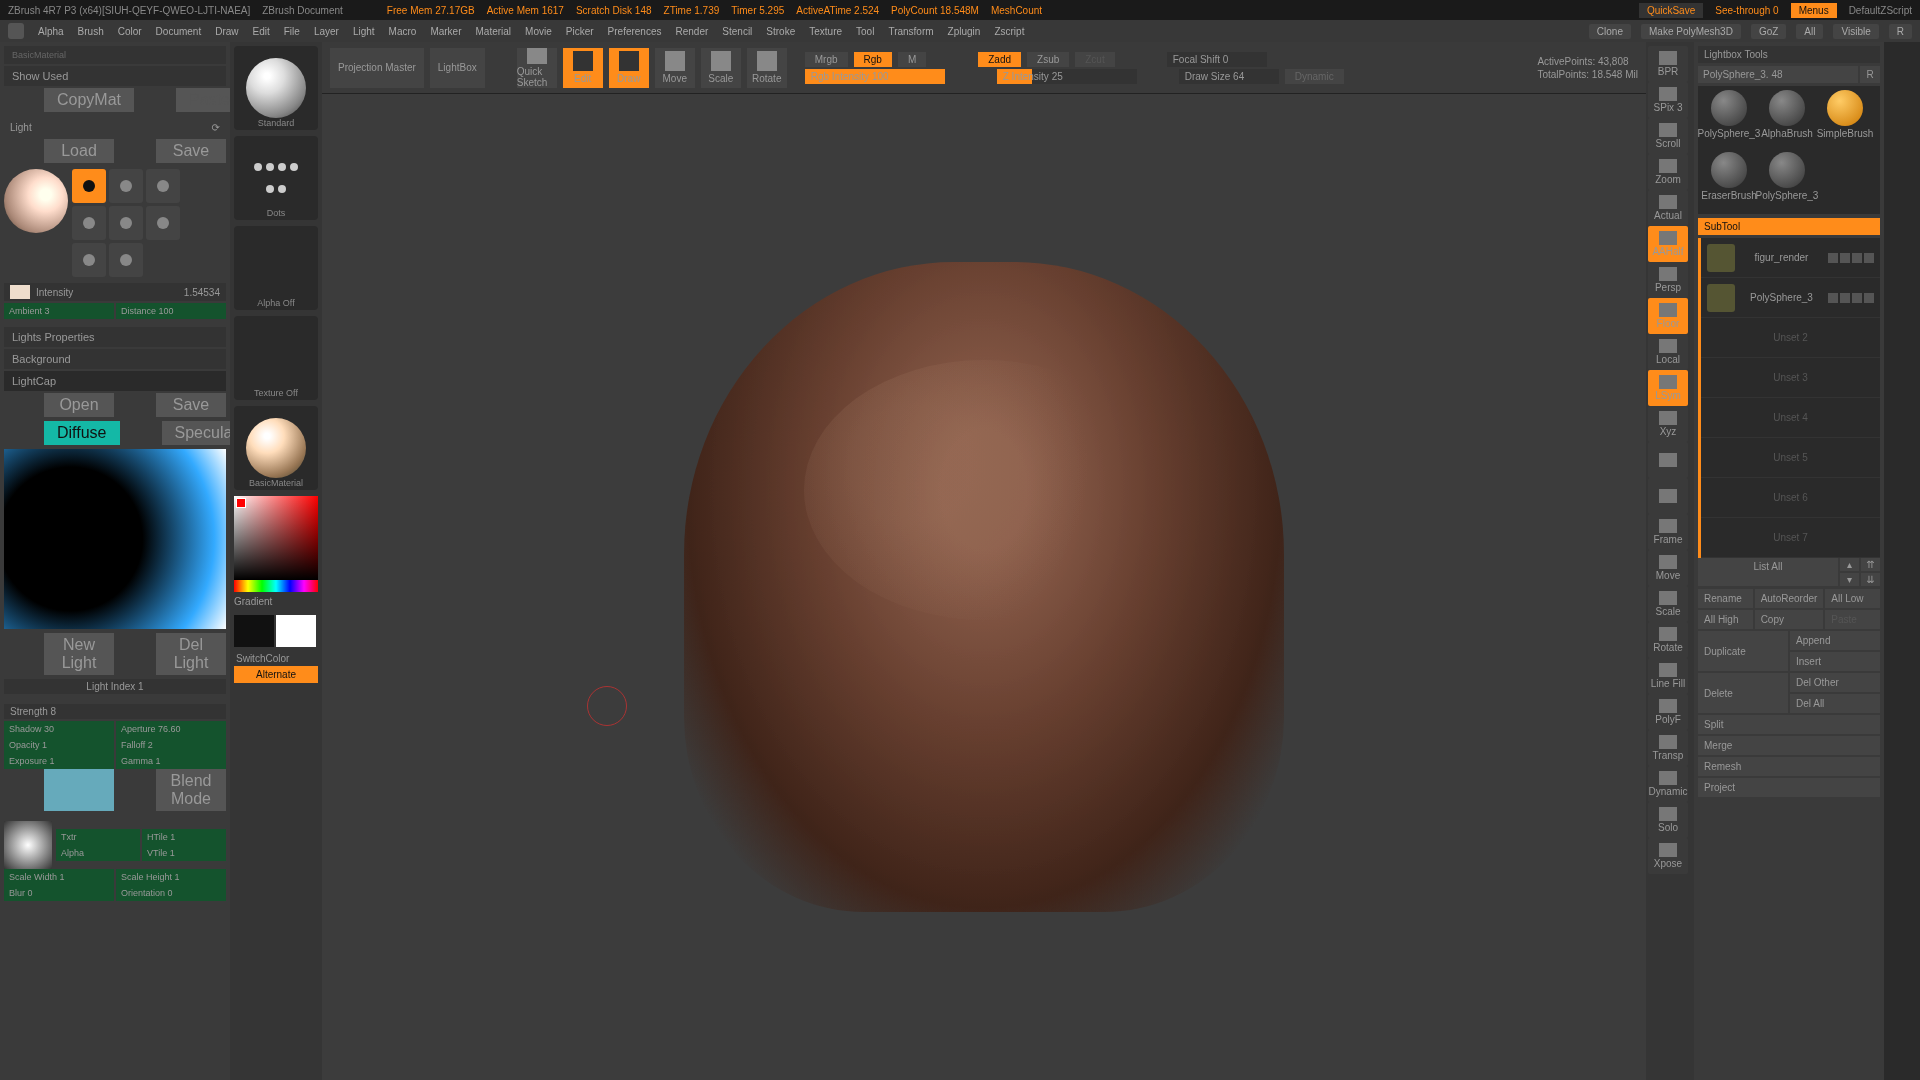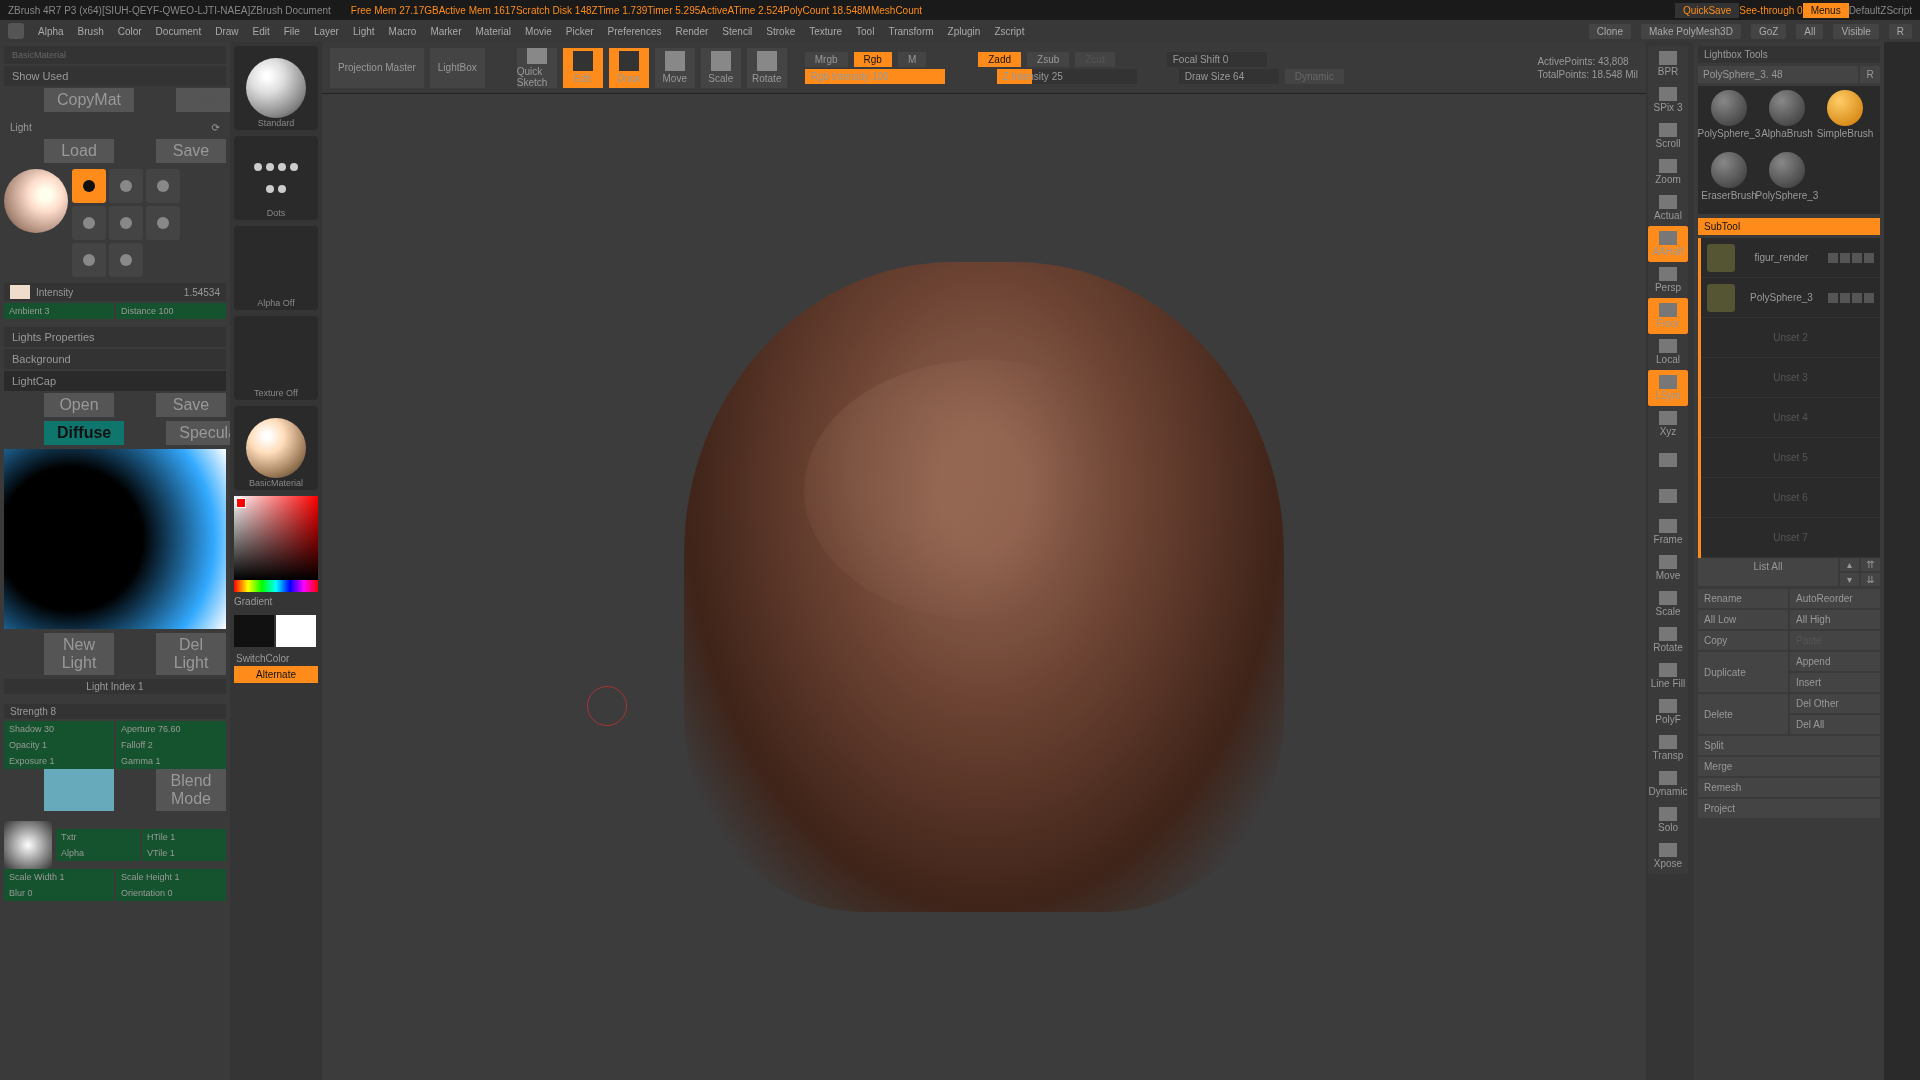--- a/index.html
+++ b/index.html
@@ -1,31 +1,31 @@
 <!DOCTYPE html>
 <html><head>
 <meta charset="utf-8">
 <style>
 * { margin:0; padding:0; box-sizing:border-box; font-family:Arial,sans-serif; font-size:10px; color:#999; user-select:none; }
 body { background:#2a2a2a; width:1920px; height:1080px; overflow:hidden; }
-.titlebar { height:20px; background:#1a1a1a; display:flex; align-items:center; padding:0 8px; }
+.titlebar { height:20px; background:#1a1a1a; display:flex; align-items:center; padding:0 8px; gap:12px; }
 .titlebar span { font-size:10px; color:#888; }
 .titlebar .orange { color:#ff8c1a; }
 .menubar { height:22px; background:#383838; display:flex; align-items:center; padding:0 8px; gap:14px; }
 .menubar span { font-size:10px; color:#aaa; cursor:pointer; }
 .menubar .app-icon { width:16px; height:16px; background:#555; border-radius:3px; }
 .menubar-right { margin-left:auto; display:flex; gap:10px; }
 .menubar-right .btn { background:#444; padding:2px 8px; border-radius:2px; }
 .main { display:flex; height:calc(100% - 42px); }
 .left-panel { width:230px; background:#3a3a3a; padding:4px; overflow:hidden; }
 .section-item { background:#333; padding:4px 8px; margin-bottom:2px; font-size:11px; cursor:pointer; }
 .light-header { display:flex; justify-content:space-between; padding:6px; font-size:13px; color:#ccc; }
 .btn-row { display:flex; gap:2px; margin-bottom:4px; }
 .btn-half { flex:1; background:#555; padding:3px 13px; text-align:center; cursor:pointer; font-size:16px;margin-left:40px; }
-.btn-orange { background:#0f766e; color:#111;font-weight:bold; }
+.btn-orange { background:#14b8a6; color:#111; }
 .light-grid { display:flex; gap:4px; margin:6px 0; }
 .light-sphere { width:64px; height:64px; border-radius:50%; background:radial-gradient(circle at 65% 40%, #ffe 10%, #fdc 30%, #a87 70%, #432 100%); }
 .light-cells { display:grid; grid-template-columns:repeat(3,34px); gap:3px; }
 .light-cell { width:34px; height:34px; background:#444; display:flex; align-items:center; justify-content:center; border-radius:3px; cursor:pointer; }
 .light-cell.active { background:#ff8c1a; }
 .bulb { width:12px; height:12px; border-radius:50%; background:#888; }
 .slider-row { display:flex; align-items:center; background:#333; padding:2px 6px; margin-bottom:2px; position:relative; }
 .slider-label { font-size:10px; z-index:1; flex:1; }
 .slider-val { font-size:10px; z-index:1; }
 .dual-slider { display:flex; gap:2px; }
@@ -71,21 +71,21 @@
 .tool-grid { display:flex; flex-wrap:wrap; gap:4px; padding:4px; background:#2a2a2a; margin-bottom:4px; }
 .tool-cell { width:54px; height:58px; display:flex; flex-direction:column; align-items:center; font-size:8px; }
 .tool-ball { width:36px; height:36px; border-radius:50%; background:radial-gradient(circle at 35% 30%, #888, #333); margin-bottom:2px; }
 .tool-ball.gold { background:radial-gradient(circle at 35% 30%, #ffcc66, #cc7700); }
 .subtool-list { background:#2a2a2a; border-left:3px solid #ff8c1a; }
 .subtool-item { height:40px; display:flex; align-items:center; padding:0 6px; border-bottom:1px solid #333; font-size:9px; }
 .subtool-thumb { width:28px; height:28px; background:#553; border-radius:3px; }
 .subtool-toggles { margin-left:auto; display:flex; gap:2px; }
 .subtool-toggles span { width:10px; height:10px; background:#555; }
 .rp-action { background:#444; padding:4px 6px; margin-bottom:2px; font-size:10px; cursor:pointer; }
-.rp-actions-grid { display:grid; grid-template-columns:1fr 1fr; gap:2px; margin-bottom:2px;}
+.rp-actions-grid { display:grid; grid-template-columns:1fr 1fr 1fr; gap:2px; margin-bottom:2px;}
 .rp-actions-grid .rp-action { margin:0; }
 .scroll-btns { display:flex; flex-direction:column; gap:2px; }
 .far-right { width:36px; background:#2a2a2a; padding-top:4px; }
 </style>
 </head>
 <body>
 
 <div class="titlebar">
   <span>ZBrush 4R7 P3 (x64)[SIUH-QEYF-QWEO-LJTI-NAEA]</span>
   <span>ZBrush Document</span>

